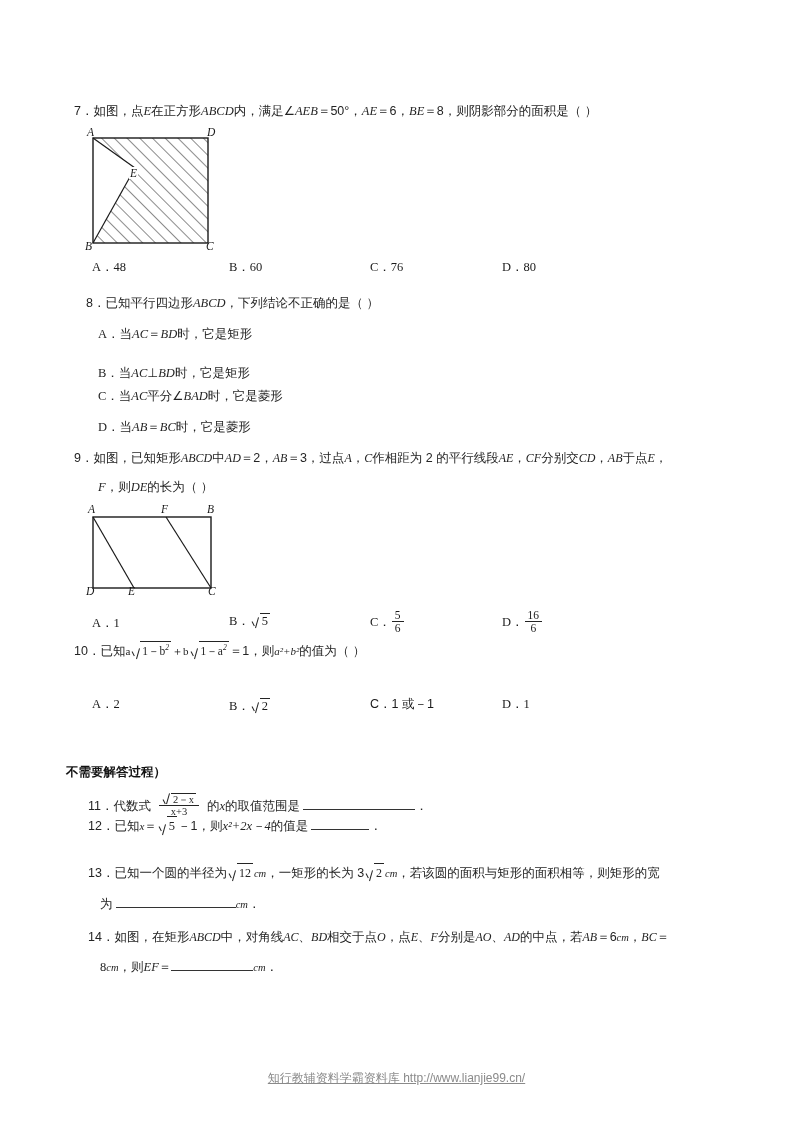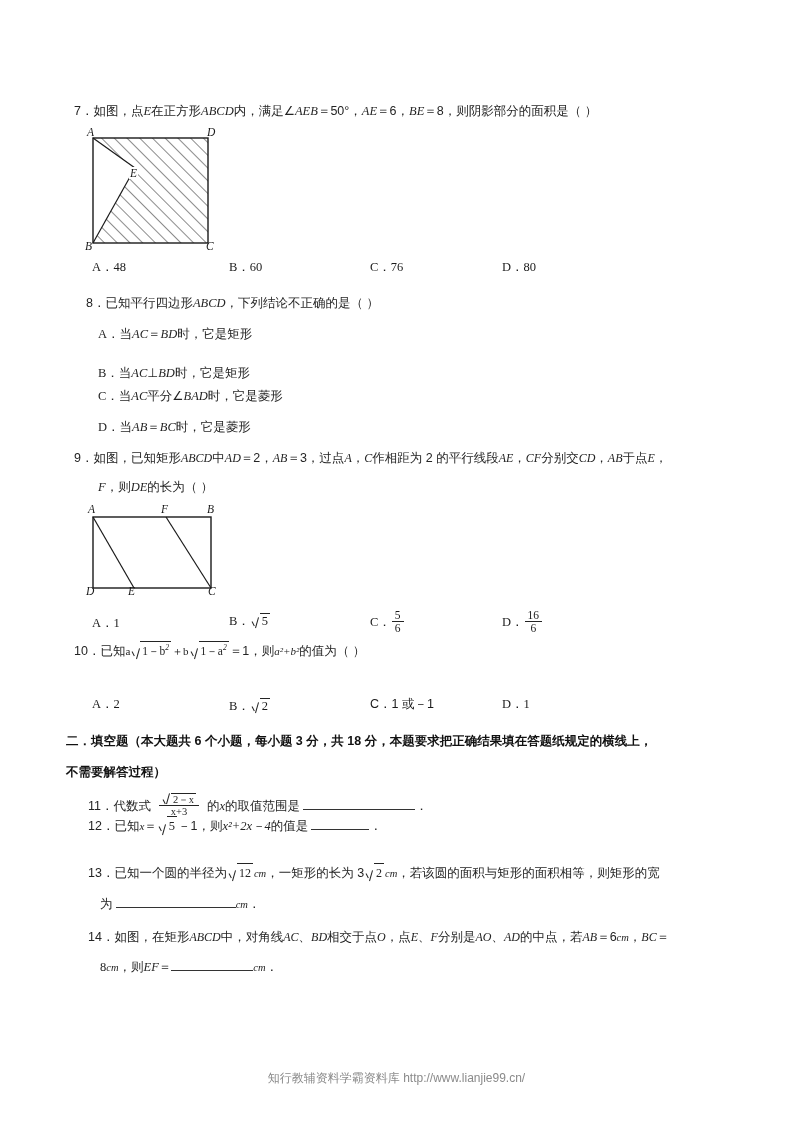--- a/index.html
+++ b/index.html
@@ -147,21 +147,20 @@
     <span class="cn">10．</span><span class="cn">已知</span><span style="font-size:11px;">a</span><span class="rad" style="font-size:11.5px;"><span class="rbody"><span>1－b</span><sup class="e">2</sup></span></span><span style="font-size:11px;">＋b</span><span class="rad" style="font-size:11.5px;"><span class="rbody"><span>1－a</span><sup class="e">2</sup></span></span><span class="cn">＝1，则</span><span class="it" style="font-size:11px;">a²+b²</span><span class="cn">的值为（        ）</span>
   </div>
 
   <div class="optrow" style="left:92px;top:694px;height:24px;">
     <span style="left:0px;top:2px;"><span>A．</span><span>2</span></span>
     <span style="left:137px;top:4px;"><span>B．</span><span class="rad"><span class="rbody">2</span></span></span>
     <span style="left:278px;top:2px;" class="cn"><span>C．</span><span>1 或－1</span></span>
     <span style="left:410px;top:2px;"><span>D．</span><span>1</span></span>
   </div>
 
-  <div class="sect" style="left:66px;top:733px;">二．填空题（本大题共 6 个小题，每小题 3 分，共 18 分，本题要求把正确结果填在答题纸规定的横线上，</div>
   <div class="sect" style="left:66px;top:764px;">不需要解答过程）</div>
 
   <div class="q" style="left:88px;top:793px;">
     <span class="cn">11．</span><span class="cn">代数式</span><span class="fracsm" style="vertical-align:-0.45em;"><span class="num"><span class="rad" style="font-size:10.5px;"><span class="rbody">2－x</span></span></span><span class="den">x+3</span></span><span class="cn">的</span><span class="it">x</span><span class="cn">的取值范围是</span>&nbsp;<span class="blank" style="width:112px;"></span><span class="cn">．</span>
   </div>
 
   <div class="q" style="left:88px;top:816px;">
     <span class="cn">12．</span><span class="cn">已知</span><span class="it" style="font-size:11px;">x</span><span>＝</span><span class="rad"><span class="rbody">5</span></span><span class="cn">－1，则</span><span class="it">x²+2x－4</span><span class="cn">的值是</span>&nbsp;<span class="blank" style="width:58px;"></span><span class="cn">．</span>
   </div>
 
@@ -172,15 +171,15 @@
     <span class="cn">为</span>&nbsp;<span class="blank" style="width:120px;"></span><span class="it" style="font-size:10.5px;">cm</span><span class="cn">．</span>
   </div>
 
   <div class="q" style="left:88px;top:928px;font-size:12px;">
     <span class="cn">14．</span><span class="cn">如图，在矩形</span><span class="it">ABCD</span><span class="cn">中，对角线</span><span class="it">AC</span><span class="cn">、</span><span class="it">BD</span><span class="cn">相交于点</span><span class="it">O</span><span class="cn">，点</span><span class="it">E</span><span class="cn">、</span><span class="it">F</span><span class="cn">分别是</span><span class="it">AO</span><span class="cn">、</span><span class="it">AD</span><span class="cn">的中点，若</span><span class="it">AB</span><span class="cn">＝6</span><span class="it" style="font-size:10.5px;">cm</span><span class="cn">，</span><span class="it">BC</span><span class="cn">＝</span>
   </div>
   <div class="q" style="left:100px;top:958px;">
     <span>8</span><span class="it" style="font-size:10.5px;">cm</span><span class="cn">，则</span><span class="it">EF</span><span>＝</span><span class="blank" style="width:82px;"></span><span class="it" style="font-size:10.5px;">cm</span><span class="cn">．</span>
   </div>
 
-  <div class="footer" style="top:1070px;">知行教辅资料学霸资料库 http://www.lianjie99.cn/</div>
+  <div class="footer" style="top:1070px;text-decoration:underline;">知行教辅资料学霸资料库 http://www.lianjie99.cn/</div>
 
 </div>
 
 </body></html>

